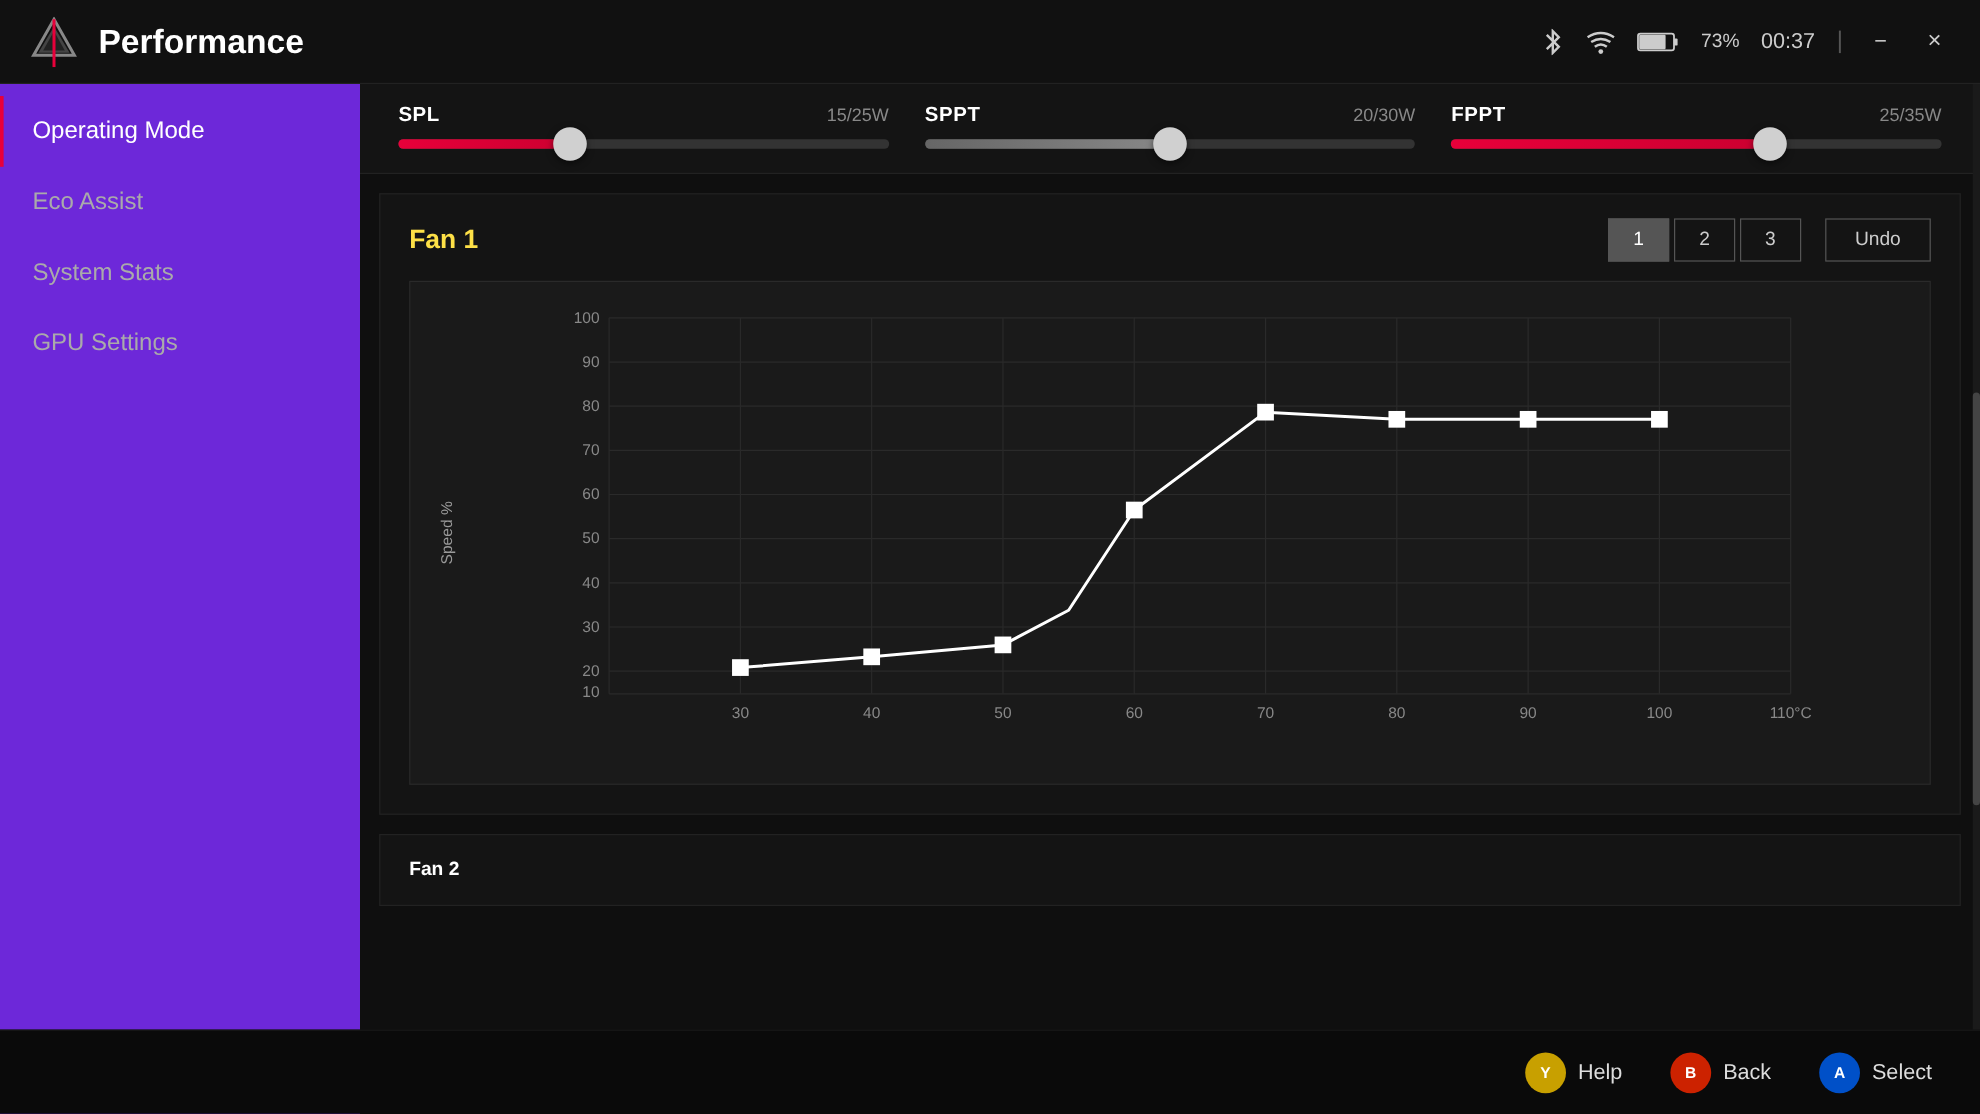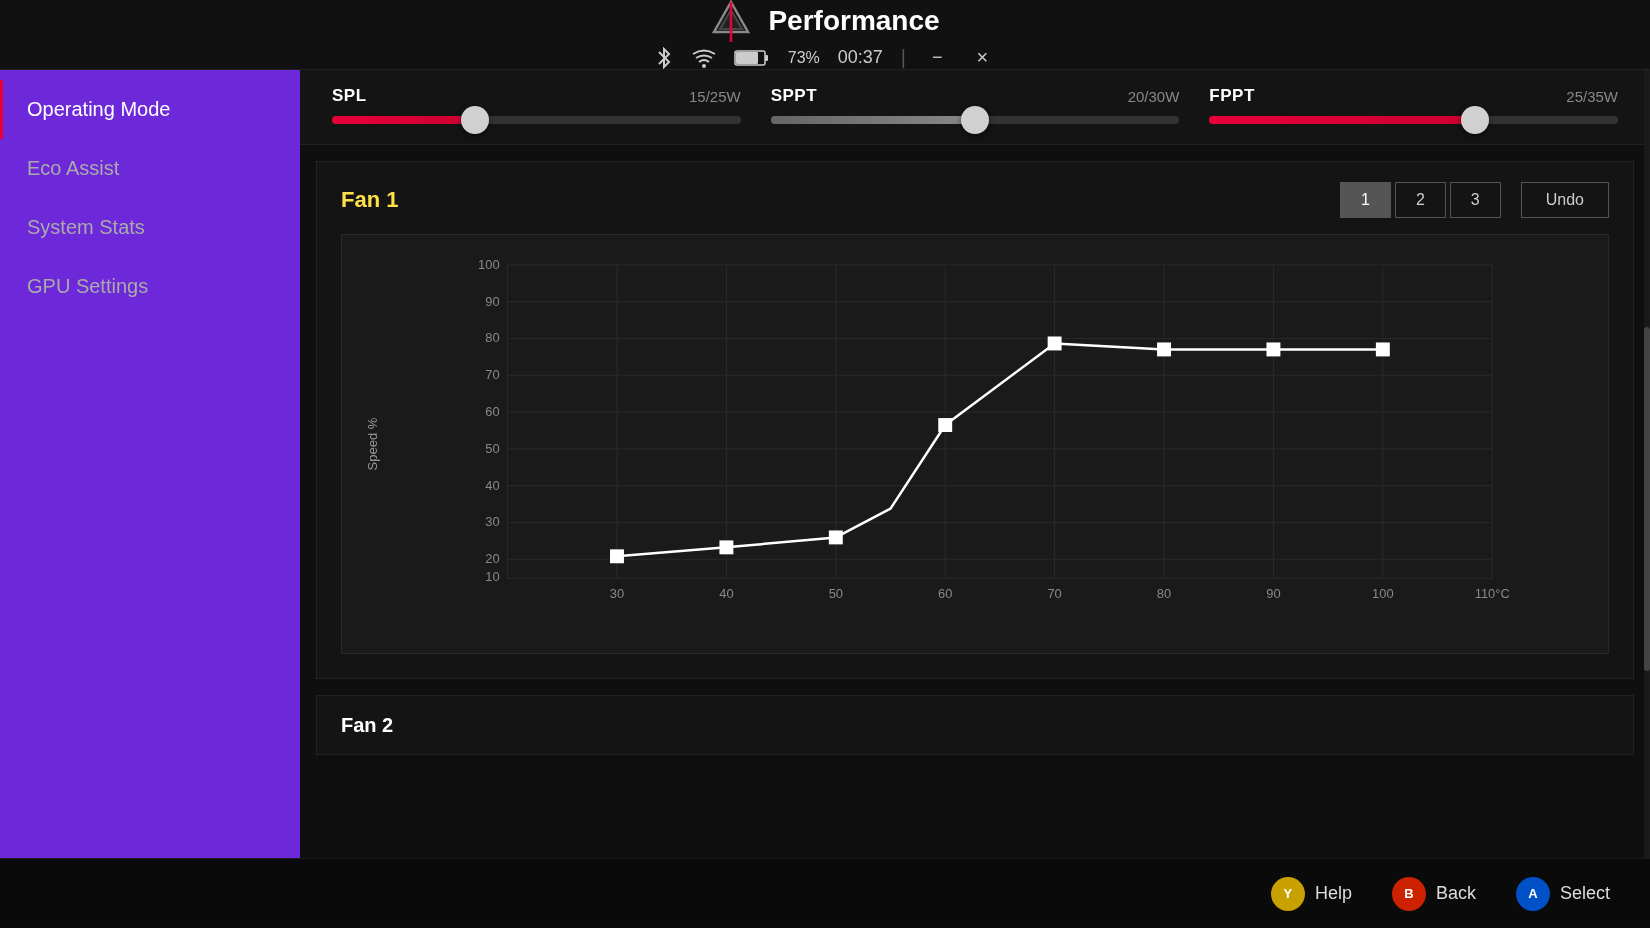--- a/index.html
+++ b/index.html
@@ -15,21 +15,20 @@
 
     
     #titlebar {
       display: flex;
       align-items: center;
       justify-content: space-between;
       background: #111111;
       height: 70px;
       padding: 0 24px;
       border-bottom: 1px solid #222;
-      flex-direction: column;
     }
     #titlebar-left {
       display: flex;
       align-items: center;
       gap: 16px;
     }
     #app-logo {
       width: 42px;
       height: 42px;
     }
@@ -269,21 +268,21 @@
     .fan2-preview {
       margin: 16px 16px 70px 16px;
       background: #141414;
       border: 1px solid #222;
       padding: 16px 24px;
       height: 60px;
       display: flex;
       align-items: center;
     }
     .fan2-title {
-      font-size: 20px;
+      font-size: 16px;
       font-weight: 600;
       color: #ffffff;
     }
   </style>
 </head>
 <body>
 
 <div id="titlebar">
   <div id="titlebar-left">
 

